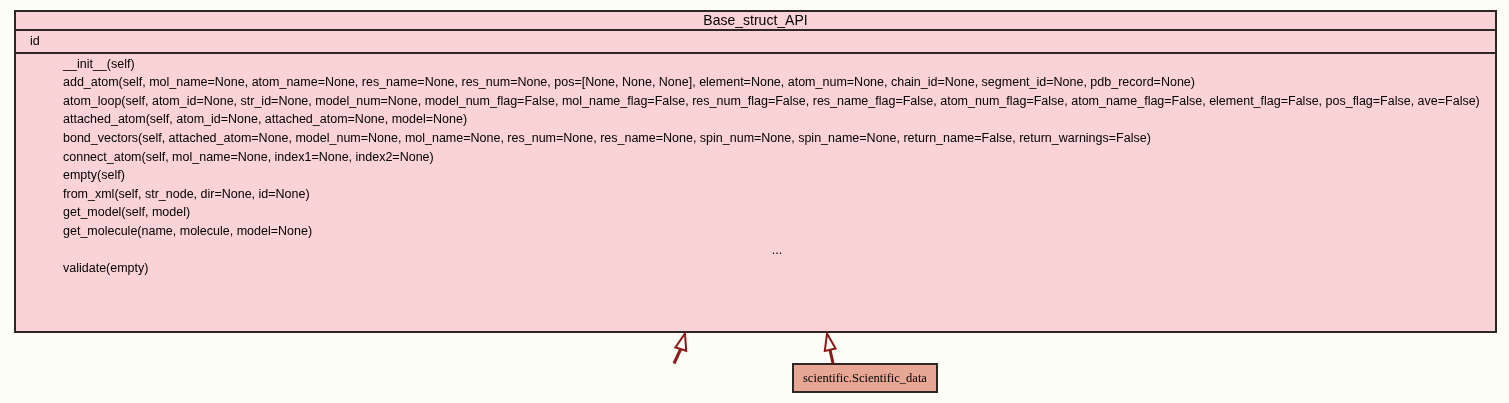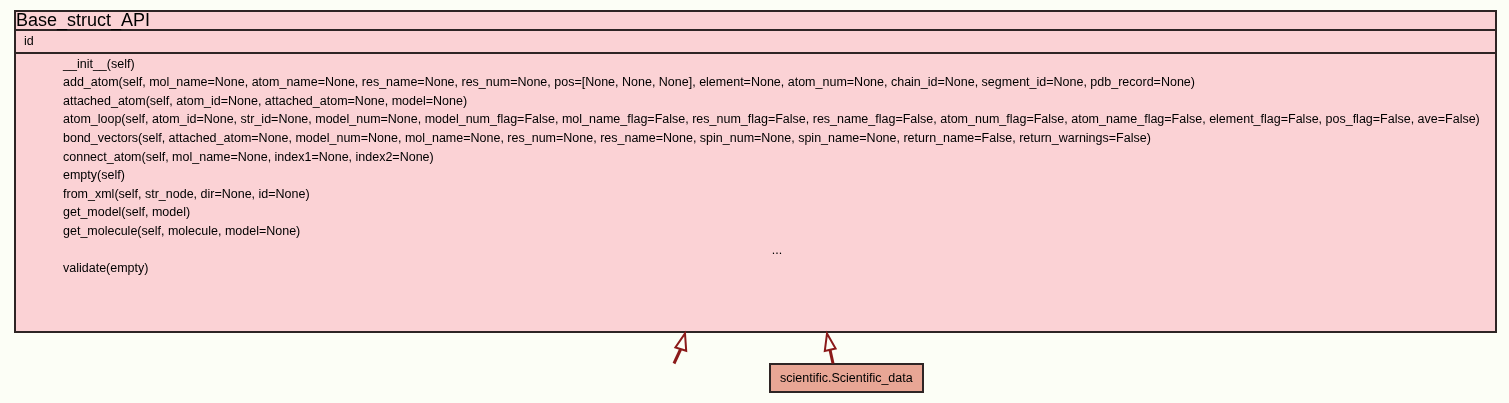--- a/index.html
+++ b/index.html
@@ -15,63 +15,63 @@
   .canvas{
     position:relative;width:1509px;height:403px;background:var(--background);overflow:hidden;
   }
   .class-box{
     position:absolute;background:var(--class_fill);
     border:2px solid var(--class_border);box-sizing:border-box;color:var(--text);
   }
   .main-box{left:14px;top:10px;width:1483px;height:323px;display:flex;flex-direction:column;}
   .title-row{
     height:17px;flex:0 0 auto;border-bottom:2px solid var(--class_border);
-    font-size:18px;line-height:17px;white-space:nowrap;
+    text-align:center;font-size:14px;line-height:17px;white-space:nowrap;
   }
   .attr-compartment{
-    flex:0 0 auto;border-bottom:2px solid var(--class_border);padding:1px 4px;
+    flex:0 0 auto;border-bottom:2px solid var(--class_border);padding:1px 10px;
   }
   .attr-row,.method-row{
     height:18.6px;line-height:18.6px;padding-left:4px;font-size:12.5px;
     white-space:nowrap;overflow:hidden;
   }
   .methods-compartment{flex:1 1 auto;padding-top:1px;overflow:hidden;margin-left:43px;}
   .method-row.ellipsis{text-align:center;padding-left:0;padding-right:0;}
   .sub-box{
     top:363px;height:30px;background:var(--subclass_fill);
     display:flex;align-items:center;padding:0 9px;
     font-size:12.5px;white-space:nowrap;
   }
   .sub-internal{left:590px;margin-top:41px;}
-  .sub-scientific{left:769px;}
+  .sub-scientific{left:792px;font-family:Liberation Serif, serif;}
   .arrow-layer{position:absolute;left:0;top:0;width:1509px;height:403px;pointer-events:none;}
   .arrow-shaft{stroke:var(--arrow);stroke-width:3;fill:none;}
   .arrow-head{fill:var(--background);stroke:var(--arrow);stroke-width:2;stroke-linejoin:miter;}
 </style>
 </head>
 <body>
 
 <div class="canvas">
 
   <div class="class-box main-box">
     <div class="title-row">Base_struct_API</div>
     <div class="attr-compartment">
       <div class="attr-row">id</div>
     </div>
     <div class="methods-compartment">
         <div class="method-row">__init__(self)</div>
         <div class="method-row">add_atom(self, mol_name=None, atom_name=None, res_name=None, res_num=None, pos=[None, None, None], element=None, atom_num=None, chain_id=None, segment_id=None, pdb_record=None)</div>
+        <div class="method-row">atom_loop(self, atom_id=None, str_id=None, model_num=None, model_num_flag=False, mol_name_flag=False, res_num_flag=False, res_name_flag=False, atom_num_flag=False, atom_name_flag=False, element_flag=False, pos_flag=False, ave=False)</div>
         <div class="method-row">attached_atom(self, atom_id=None, attached_atom=None, model=None)</div>
-        <div class="method-row">atom_loop(self, atom_id=None, str_id=None, model_num=None, model_num_flag=False, mol_name_flag=False, res_num_flag=False, res_name_flag=False, atom_num_flag=False, atom_name_flag=False, element_flag=False, pos_flag=False, ave=False)</div>
         <div class="method-row">bond_vectors(self, attached_atom=None, model_num=None, mol_name=None, res_num=None, res_name=None, spin_num=None, spin_name=None, return_name=False, return_warnings=False)</div>
         <div class="method-row">connect_atom(self, mol_name=None, index1=None, index2=None)</div>
         <div class="method-row">empty(self)</div>
         <div class="method-row">from_xml(self, str_node, dir=None, id=None)</div>
         <div class="method-row">get_model(self, model)</div>
-        <div class="method-row">get_molecule(self, molecule, model=None)</div>
+        <div class="method-row">get_molecule(name, molecule, model=None)</div>
         <div class="method-row ellipsis">...</div>
         <div class="method-row">validate(empty)</div>
       </div>
   </div>
 
   <div class="class-box sub-box sub-internal">
     <span>internal.Internal</span>
   </div>
 
   <div class="class-box sub-box sub-scientific">

